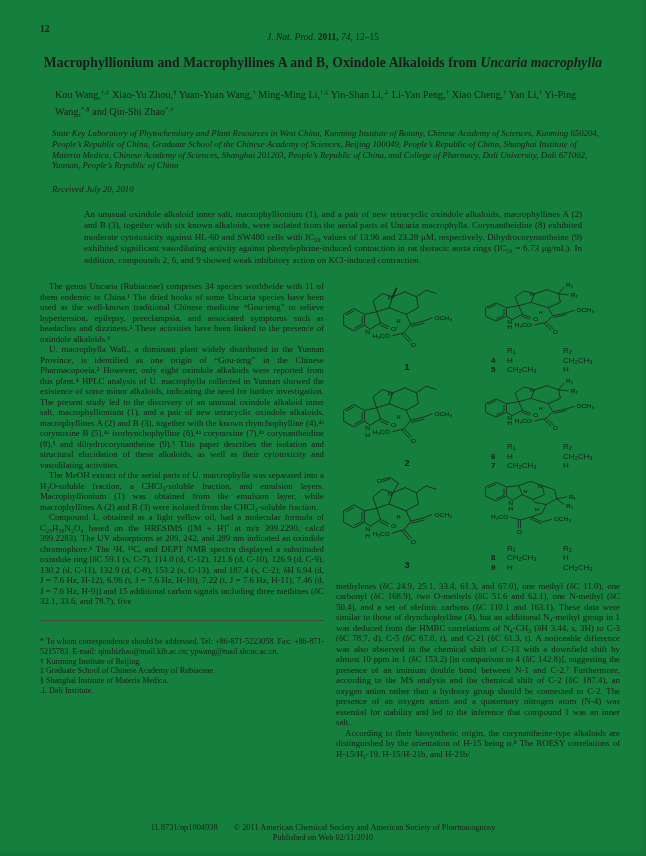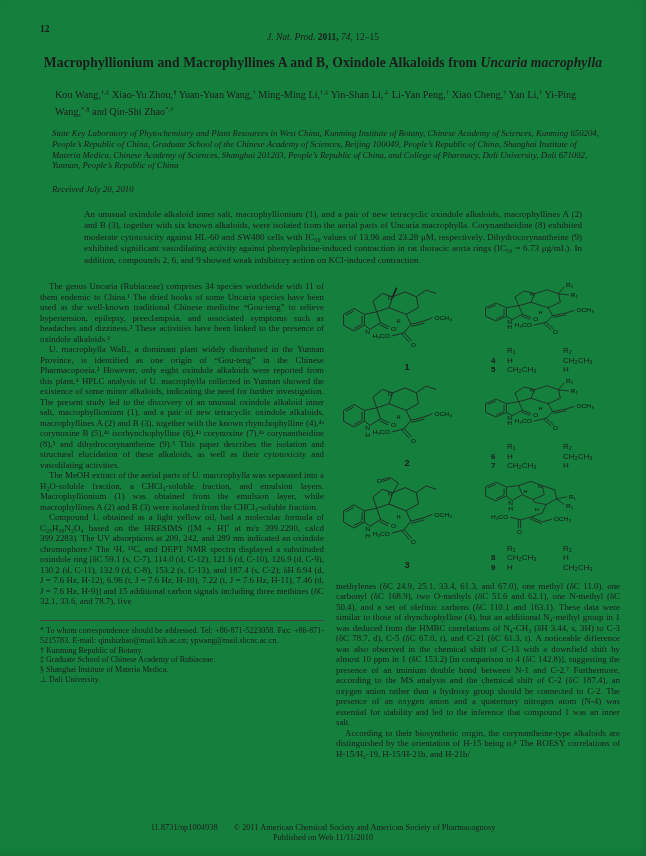--- a/index.html
+++ b/index.html
@@ -17,21 +17,21 @@
   .authors{margin:15px 40px 0 55px;font-size:10.2px;line-height:12.8px;}
   .authors sup{font-size:6.8px;}
   .affil{margin:10px 42px 0 52px;font-size:8.8px;line-height:10.6px;font-style:italic;text-align:left;}
   .received{margin:13px 0 0 52px;font-size:8.8px;font-style:italic;}
   .abstract{margin:15px 64px 0 84px;font-size:9.1px;line-height:11.5px;text-align:justify;}
   .cols{display:flex;gap:12px;margin:15px 26px 0 40px;}
   .col{width:284px;}
   .para{margin:0;font-size:8.85px;line-height:10.5px;text-align:justify;}
   .para.indent{text-indent:9px;}
   .sec-head{margin:10px 0 5px 0;font-size:9.3px;font-weight:bold;}
-  .fnblock{margin-top:13px;border-top:0.8px solid #444;padding-top:5px;}
+  .fnblock{margin-top:13px;border-top:0.8px solid #444;padding-top:16px;}
   .fn{margin:0;font-size:8.05px;line-height:9.9px;text-align:justify;}
   .footer{position:absolute;left:0;right:0;bottom:13px;text-align:center;font-size:8.4px;line-height:10.2px;}
   .footer .l1 span{margin:0 7px;}
   
   .figrid{display:grid;grid-template-columns:1fr 1fr;row-gap:2px;margin-bottom:8px;}
   .figcell{display:flex;flex-direction:column;align-items:center;}
   svg.struct{stroke:#222;stroke-width:1;fill:none;}
   svg.struct text{stroke:none;fill:#111;font-family:"Liberation Sans",sans-serif;font-size:7px;}
   svg.struct text.sm{font-size:6px;}
   .cnum{text-align:center;font-weight:bold;font-size:9.2px;font-family:"Liberation Sans",sans-serif;margin-top:1px;}
@@ -71,24 +71,24 @@
 
     <div class="col">
       <div>
           <p class="para indent">The genus Uncaria (Rubiaceae) comprises 34 species worldwide with 11 of them endemic to China.¹ The dried hooks of some Uncaria species have been used as the well-known traditional Chinese medicine “Gou-teng” to relieve hypertension, epilepsy, preeclampsia, and associated symptoms such as headaches and dizziness.² These activities have been linked to the presence of oxindole alkaloids.³</p>
           <p class="para indent">U. macrophylla Wall., a dominant plant widely distributed in the Yunnan Province, is identified as one origin of “Gou-teng” in the Chinese Pharmacopoeia.² However, only eight oxindole alkaloids were reported from this plant.⁴ HPLC analysis of U. macrophylla collected in Yunnan showed the existence of some minor alkaloids, indicating the need for further investigation. The present study led to the discovery of an unusual oxindole alkaloid inner salt, macrophyllionium (1), and a pair of new tetracyclic oxindole alkaloids, macrophyllines A (2) and B (3), together with the known rhynchophylline (4),⁴ᵃ corynoxine B (5),⁴ᵃ isorhynchophylline (6),⁴ᵃ corynoxine (7),⁴ᵃ corynantheidine (8),⁵ and dihydrocorynantheine (9).⁵ This paper describes the isolation and structural elucidation of these alkaloids, as well as their cytotoxicity and vasodilating activities.</p>
           <p class="para indent">The MeOH extract of the aerial parts of U. marcrophylla was separated into a H₂O-soluble fraction, a CHCl₃-soluble fraction, and emulsion layers. Macrophyllionium (1) was obtained from the emulsion layer, while macrophyllines A (2) and B (3) were isolated from the CHCl₃-soluble fraction.</p>
           <p class="para indent">Compound 1, obtained as a light yellow oil, had a molecular formula of C₂₃H₃₀N₂O₄ based on the HRESIMS ([M + H]⁺ at m/z 399.2290, calcd 399.2283). The UV absorptions at 209, 242, and 289 nm indicated an oxindole chromophore.⁶ The ¹H, ¹³C, and DEPT NMR spectra displayed a substituded oxindole ring [δC 59.1 (s, C-7), 114.0 (d, C-12), 121.6 (d, C-10), 126.9 (d, C-9), 130.2 (d, C-11), 132.9 (d, C-8), 153.2 (s, C-13), and 187.4 (s, C-2); δH 6.94 (d, J = 7.6 Hz, H-12), 6.96 (t, J = 7.6 Hz, H-10), 7.22 (t, J = 7.6 Hz, H-11), 7.46 (d, J = 7.6 Hz, H-9)] and 15 additional carbon signals including three methines (δC 32.1, 33.6, and 78.7), five</p>
         </div>
       <div class="fnblock">
           <p class="fn">* To whom correspondence should be addressed. Tel: +86-871-5223058. Fax: +86-871-5215783. E-mail: qinshizhao@mail.kib.ac.cn; ypwang@mail.shcnc.ac.cn.</p>
-          <p class="fn">† Kunming Republic of Botany.</p>
+          <p class="fn">† Kunming Institute of Beijing.</p>
           <p class="fn">‡ Graduate School of Chinese Academy of Rubiaceae.</p>
           <p class="fn">§ Shanghai Institute of Materia Medica.</p>
-          <p class="fn">⊥ Dali University.</p>
+          <p class="fn">⊥ Dali Institute.</p>
         </div>
     </div>
 
     <div class="col">
 
       <div class="figrid">
 
         <div class="figcell">
           <svg class="struct" width="142" height="80" viewBox="0 0 150 96" preserveAspectRatio="none">
             <path d="M8,40 L19,33 L30,40 L30,53 L19,60 L8,53 Z"></path>
@@ -297,16 +297,16 @@
           <p class="para indent">According to their biosynthetic origin, the corynantheine-type alkaloids are distinguished by the orientation of H-15 being α.⁸ The ROESY correlations of H-15/H₂-19, H-15/H-21b, and H-21b/</p>
         </div>
     </div>
   </div>
 
   <div class="footer">
     <div class="l1">
       <span>11.8731/np1004938</span>
       <span>© 2011 American Chemical Society and American Society of Pharmacognosy</span>
     </div>
-    <div>Published on Web 11/11/2010</div>
+    <div>Published on Web 02/11/2010</div>
   </div>
 
 </div>
 
 </body></html>

